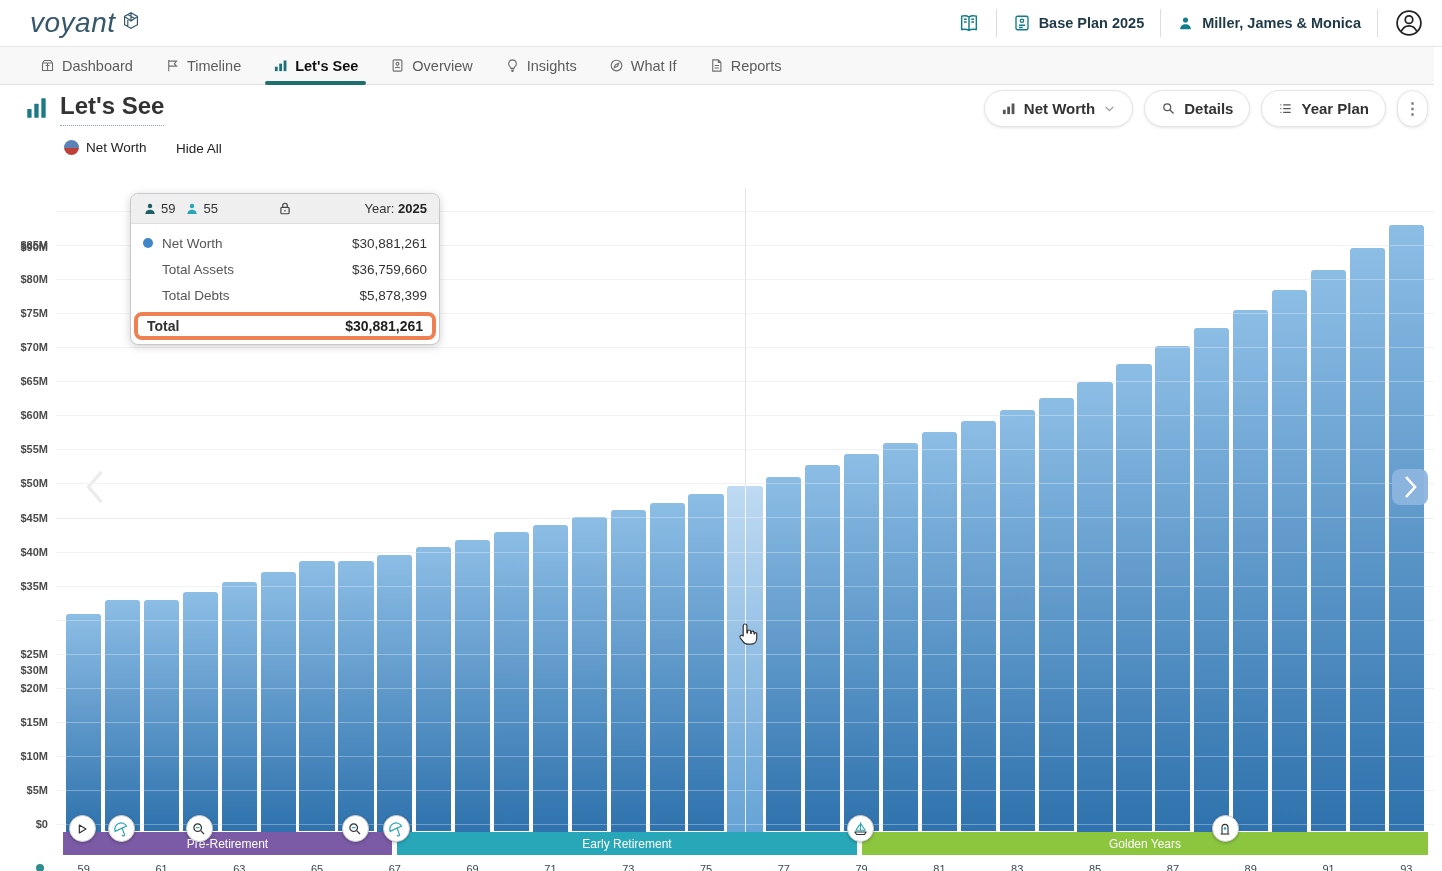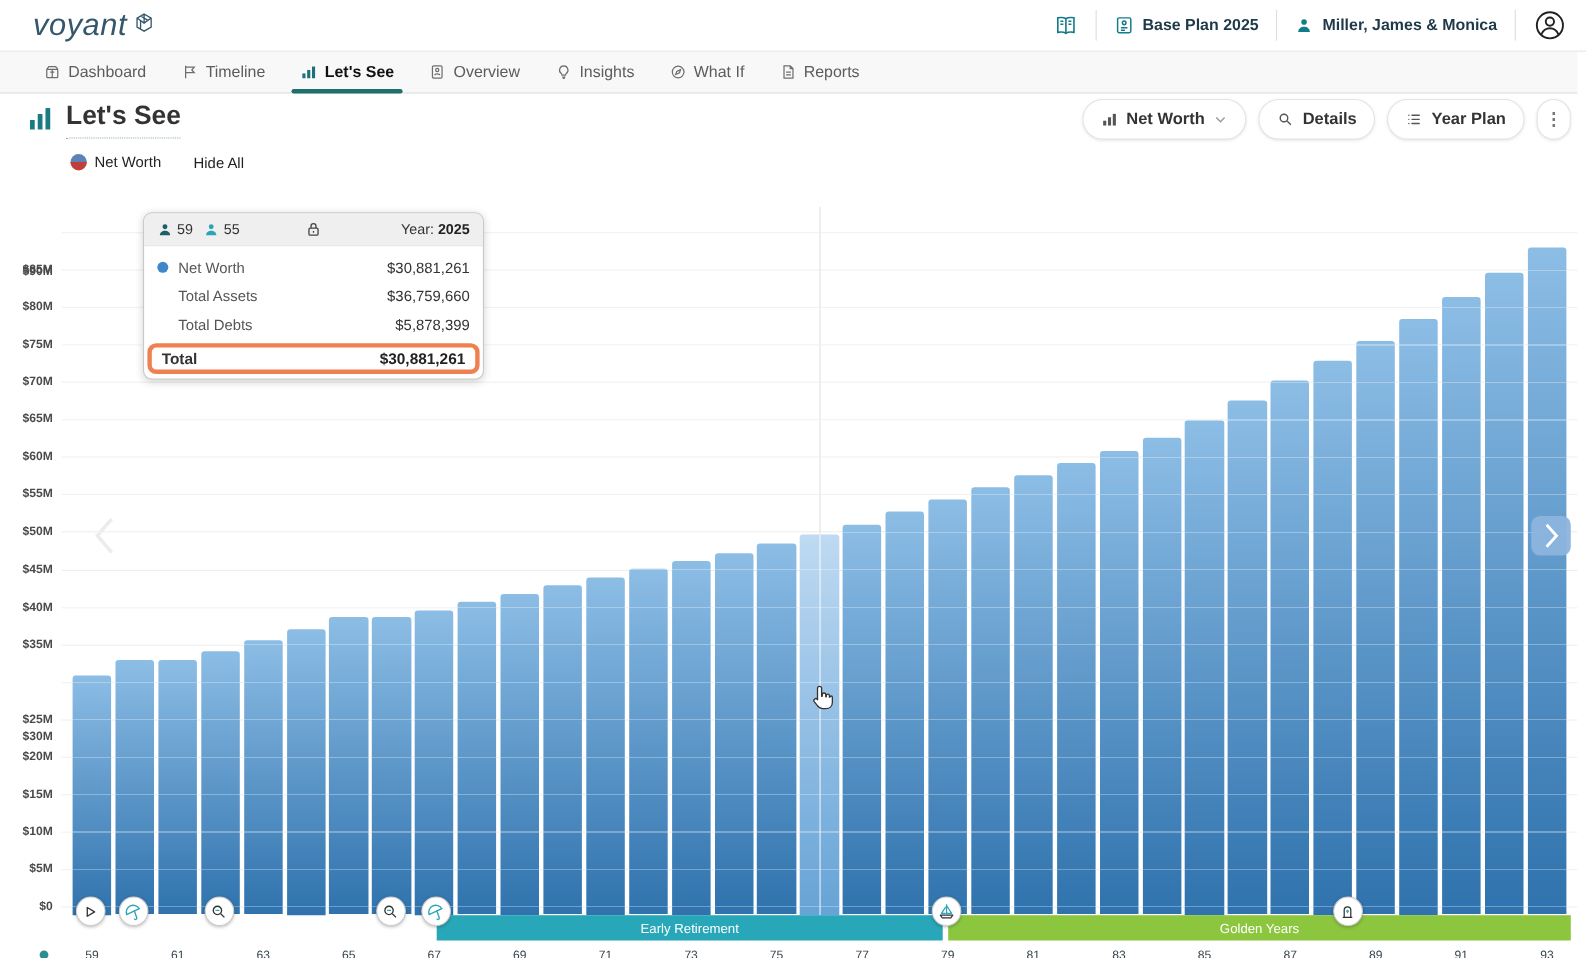--- a/index.html
+++ b/index.html
@@ -429,20 +429,23 @@
     <div class="x-label" style="left: 766.8px;">77</div>
     <div class="x-label" style="left: 844.6px;">79</div>
     <div class="x-label" style="left: 922.4px;">81</div>
     <div class="x-label" style="left: 1000.2px;">83</div>
     <div class="x-label" style="left: 1078.1px;">85</div>
     <div class="x-label" style="left: 1155.9px;">87</div>
     <div class="x-label" style="left: 1233.7px;">89</div>
     <div class="x-label" style="left: 1311.5px;">91</div>
     <div class="x-label" style="left: 1389.3px;">93</div>
     <div class="series-bullet"></div>
+    <div class="band" style="left: 63px; width: 329px; background: rgb(123, 90, 166);">
+      <span>Pre-Retirement</span>
+    </div>
     <div class="band" style="left: 397px; width: 460px; background: rgb(40, 167, 184);">
       <span>Early Retirement</span>
     </div>
     <div class="band" style="left: 862px; width: 566px; background: rgb(140, 198, 63);">
       <span>Golden Years</span>
     </div>
     <div class="marker" style="left: 68.5px;">
       <span style="display: flex;">
         <svg width="16" height="16" viewBox="0 0 24 24" fill="none" stroke="#333" stroke-width="1.8" stroke-linejoin="round">
           <path d="M8 6 L18 12 L8 18 Z"></path>

